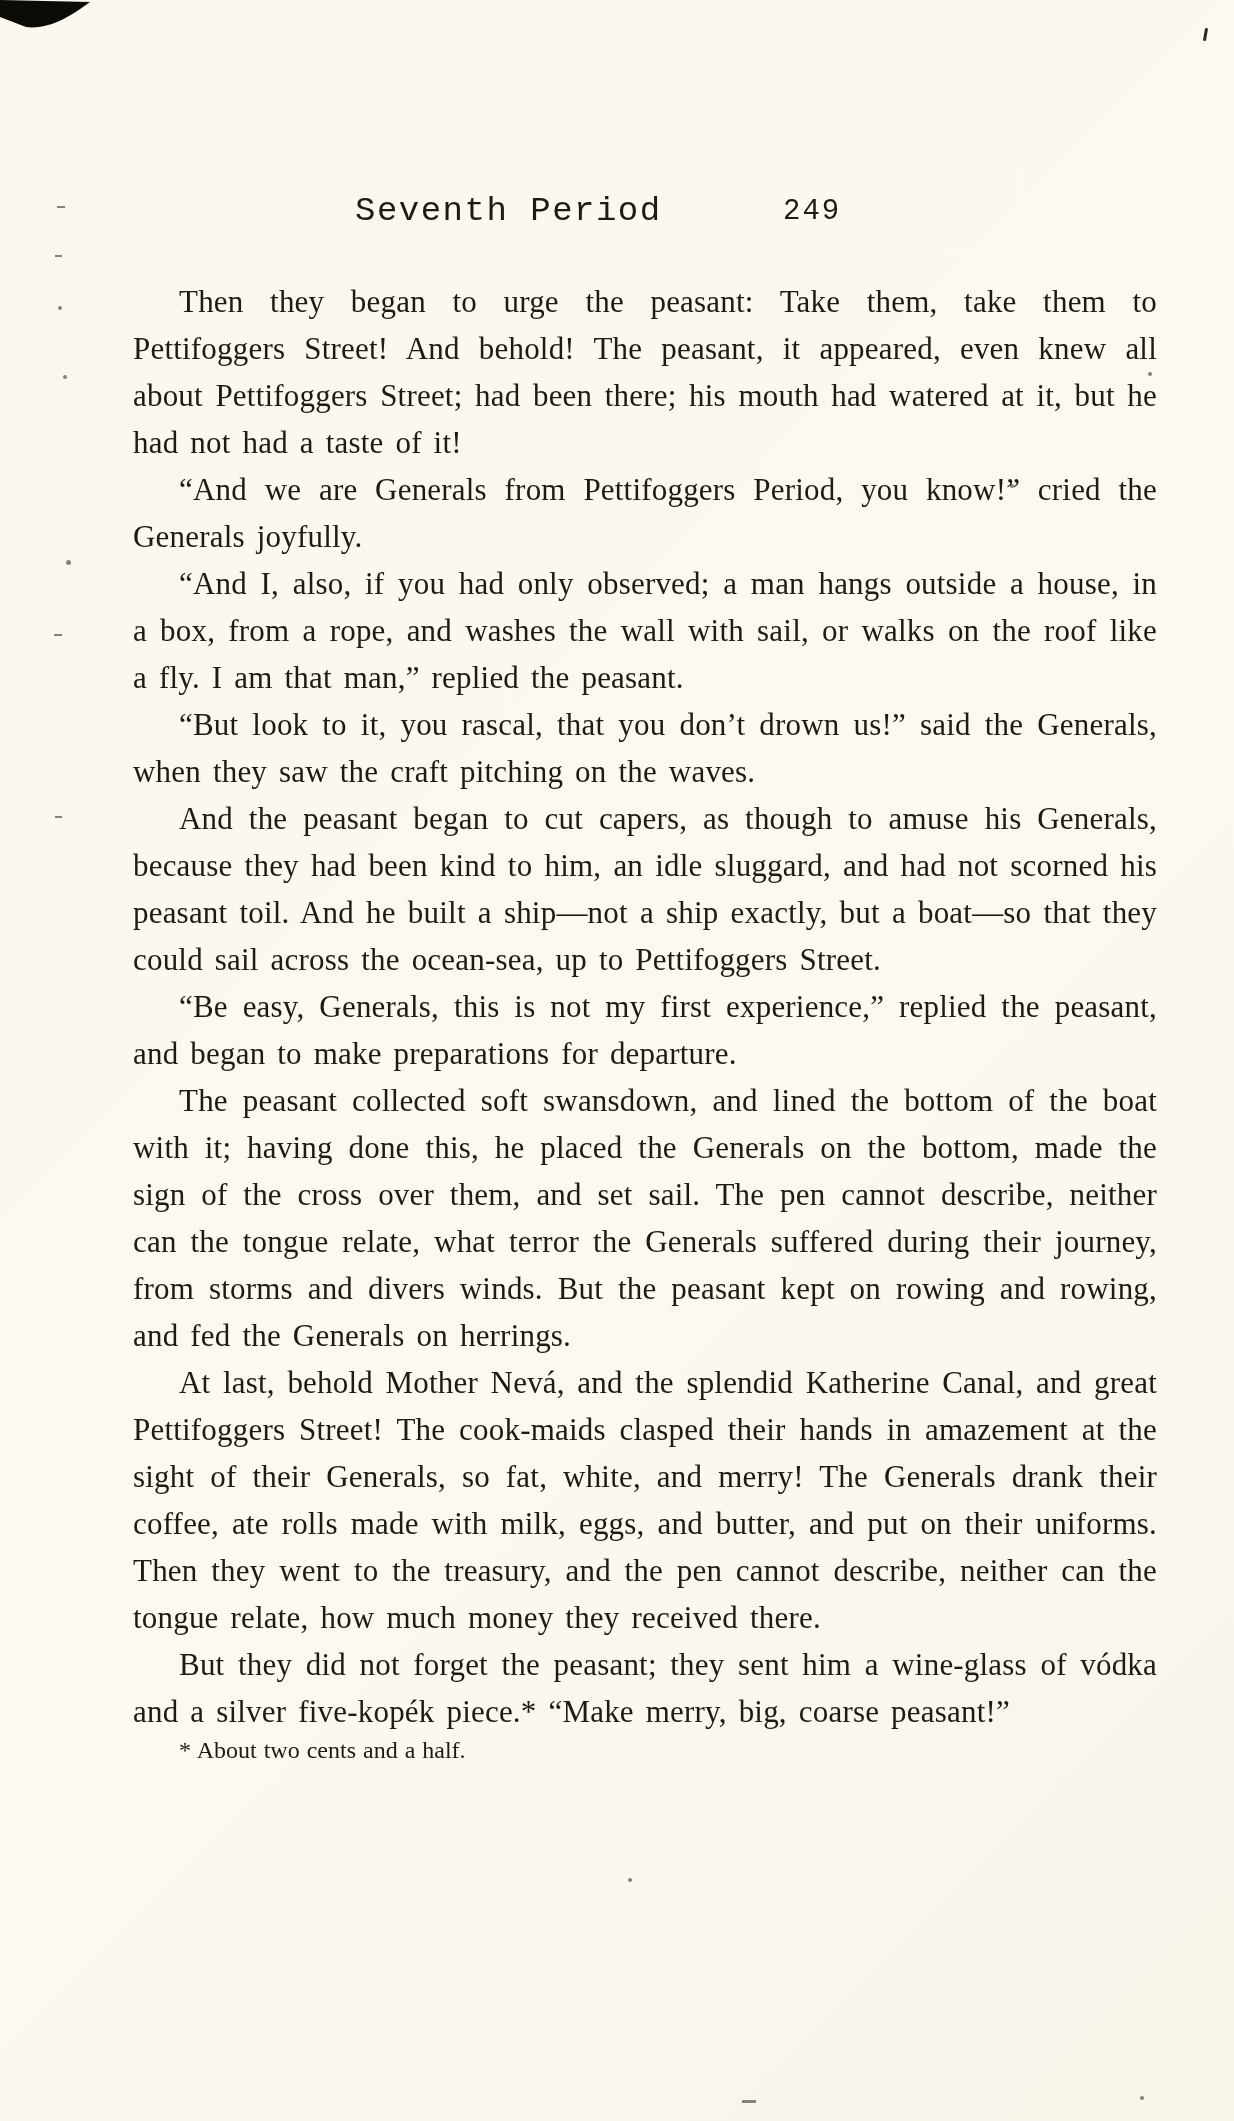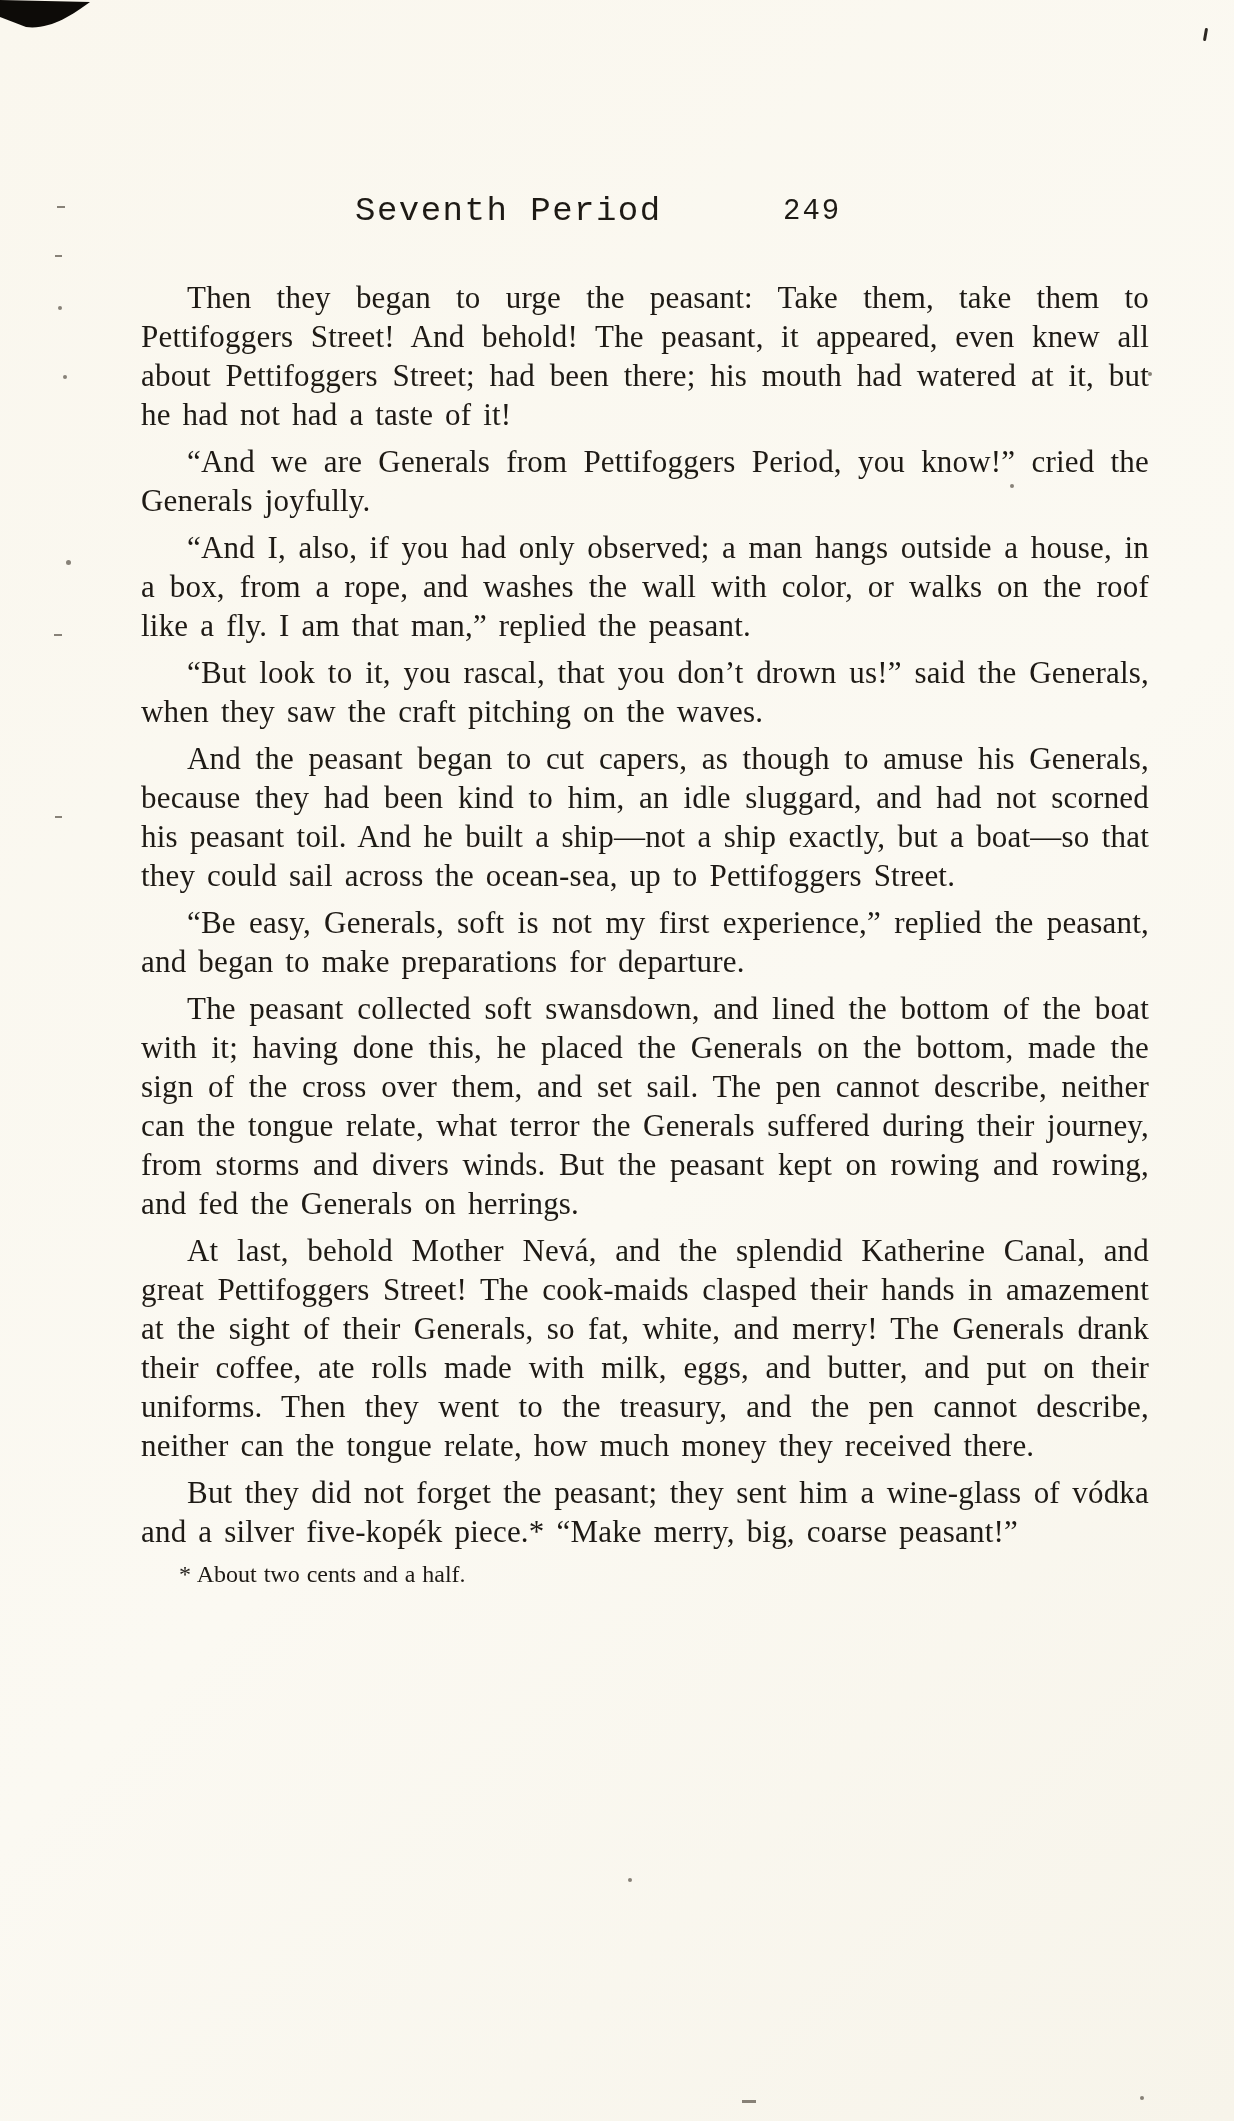--- a/index.html
+++ b/index.html
@@ -43,23 +43,23 @@
     position: absolute;
     left: 650px;
     top: 3px;
     font-size: 29px;
     letter-spacing: 2px;
   }
   .body-text {
     margin-top: 24px;
   }
   .body-text p {
-    margin: 8px;
+    margin: 0;
     font-size: 31px;
-    line-height: 39px;
+    line-height: 47px;
     text-align: justify;
     text-indent: 46px;
     word-spacing: 4px;
     letter-spacing: 0.2px;
   }
   .footnote {
     font-size: 24px;
     line-height: 30px;
     text-indent: 46px;
     word-spacing: 1px;
@@ -115,24 +115,24 @@
   <div class="type-area">
 
     <header class="running-head">
       <span class="head-title">Seventh Period</span>
       <span class="folio">249</span>
     </header>
 
     <div class="body-text">
       <p>Then they began to urge the peasant: Take them, take them to Pettifoggers Street!  And behold!  The peasant, it appeared, even knew all about Pettifoggers Street; had been there; his mouth had watered at it, but he had not had a taste of it!</p>
       <p>“And we are Generals from Pettifoggers Period, you know!” cried the Generals joyfully.</p>
-      <p>“And I, also, if you had only observed; a man hangs outside a house, in a box, from a rope, and washes the wall with color, or walks on the roof like a fly.  I am that man,” replied the peasant.</p>
+      <p>“And I, also, if you had only observed; a man hangs outside a house, in a box, from a rope, and washes the wall with sail, or walks on the roof like a fly.  I am that man,” replied the peasant.</p>
       <p>“But look to it, you rascal, that you don’t drown us!” said the Generals, when they saw the craft pitching on the waves.</p>
       <p>And the peasant began to cut capers, as though to amuse his Generals, because they had been kind to him, an idle sluggard, and had not scorned his peasant toil.  And he built a ship—not a ship exactly, but a boat—so that they could sail across the ocean-sea, up to Pettifoggers Street.</p>
-      <p>“Be easy, Generals, soft is not my first experience,” replied the peasant, and began to make preparations for departure.</p>
+      <p>“Be easy, Generals, this is not my first experience,” replied the peasant, and began to make preparations for departure.</p>
       <p>The peasant collected soft swansdown, and lined the bottom of the boat with it; having done this, he placed the Generals on the bottom, made the sign of the cross over them, and set sail.  The pen cannot describe, neither can the tongue relate, what terror the Generals suffered during their journey, from storms and divers winds.  But the peasant kept on rowing and rowing, and fed the Generals on herrings.</p>
       <p>At last, behold Mother Nevá, and the splendid Katherine Canal, and great Pettifoggers Street!  The cook-maids clasped their hands in amazement at the sight of their Generals, so fat, white, and merry!  The Generals drank their coffee, ate rolls made with milk, eggs, and butter, and put on their uniforms.  Then they went to the treasury, and the pen cannot describe, neither can the tongue relate, how much money they received there.</p>
       <p>But they did not forget the peasant; they sent him a wine-glass of vódka and a silver five-kopék piece.*  “Make merry, big, coarse peasant!”</p>
     </div>
 
     <div class="footnote">* About two cents and a half.</div>
 
   </div>
 
 </div>

